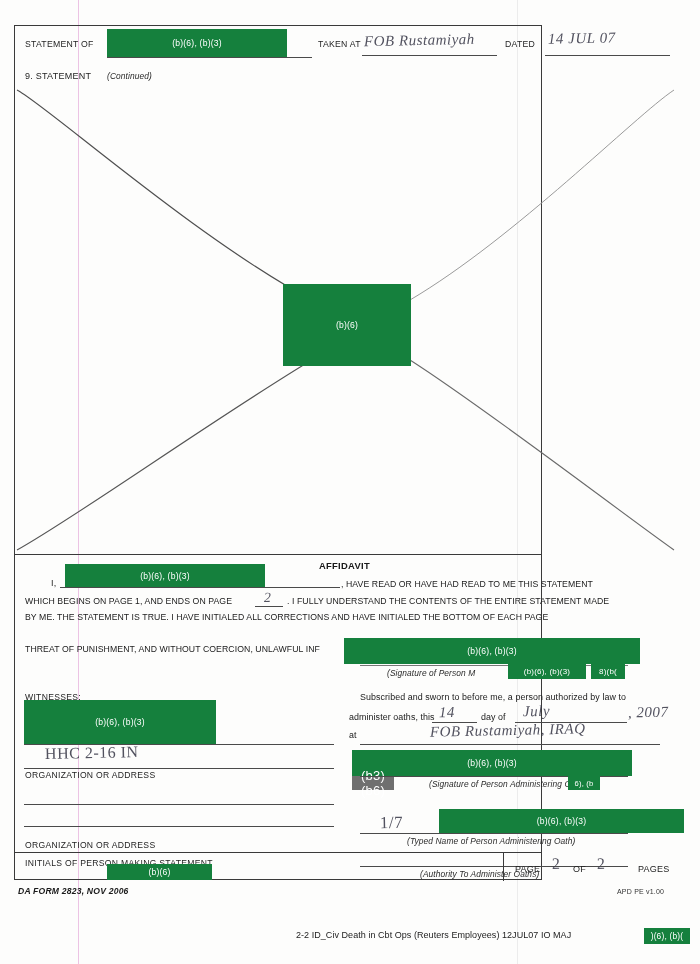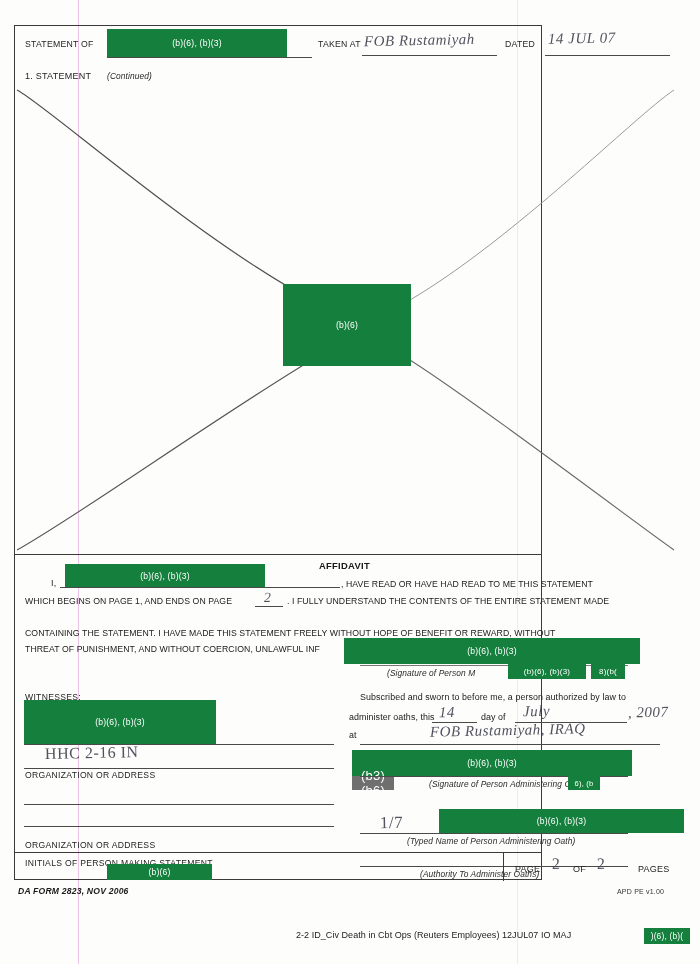--- a/index.html
+++ b/index.html
@@ -87,21 +87,21 @@
 
     <span class="lbl" style="left:303px;top:13px;">TAKEN AT</span>
     <span class="hand" style="left:349px;top:6px;">FOB Rustamiyah</span>
     <div class="rule" style="left:347px;top:29px;width:135px;"></div>
 
     <span class="lbl" style="left:490px;top:13px;">DATED</span>
     <span class="hand" style="left:533px;top:4px;">14 JUL 07</span>
     <div class="rule" style="left:530px;top:29px;width:125px;"></div>
   </div>
 
-  <span class="lbl" style="left:10px;top:45px;font-size:9px;">1. STATEMENT</span>
+  <span class="lbl" style="left:10px;top:45px;font-size:9px;">9. STATEMENT</span>
   <span class="lbl ital" style="left:92px;top:45px;">(Continued)</span>
 
   <div class="stmt-area" style="top:62px;height:466px;">
     <svg width="661" height="466" viewBox="0 0 661 466">
       <path d="M2,2 C30,16 180,150 300,214" fill="none" stroke="#4f4f4f" stroke-width="1.2"></path>
       <path d="M2,462 C60,430 200,330 300,270" fill="none" stroke="#555" stroke-width="1.1"></path>
       <path d="M659,2 C620,28 500,150 395,212" fill="none" stroke="#9a9a9a" stroke-width="1"></path>
       <path d="M659,462 C600,420 470,320 395,272" fill="none" stroke="#6a6a6a" stroke-width="1.1"></path>
     </svg>
     <div class="redact" style="left:268px;top:196px;width:128px;height:82px;">(b)(6)</div>
@@ -114,21 +114,21 @@
   <span class="lbl" style="left:36px;top:552px;font-size:9px;">I,</span>
   <div class="redact" style="left:50px;top:538px;width:200px;height:24px;">(b)(6), (b)(3)</div>
   <div class="rule" style="left:45px;top:561px;width:280px;"></div>
   <span class="body-line" style="left:326px;top:553px;">, HAVE READ OR HAVE HAD READ TO ME THIS STATEMENT</span>
 
   <span class="body-line" style="left:10px;top:570px;">WHICH BEGINS ON PAGE 1, AND ENDS ON PAGE</span>
   <span class="hand" style="left:249px;top:564px;font-size:14px;">2</span>
   <div class="rule" style="left:240px;top:580px;width:28px;"></div>
   <span class="body-line" style="left:272px;top:570px;">. I FULLY UNDERSTAND THE CONTENTS OF THE ENTIRE STATEMENT MADE</span>
 
-  <span class="body-line" style="left:10px;top:602px;">CONTAINING THE STATEMENT.  I HAVE MADE THIS STATEMENT FREELY WITHOUT HOPE OF BENEFIT OR REWARD, WITHOUT</span>
+  <span class="body-line" style="left:10px;top:586px;">BY ME.  THE STATEMENT IS TRUE.  I HAVE  INITIALED ALL CORRECTIONS AND HAVE INITIALED THE BOTTOM OF EACH PAGE</span>
   <span class="body-line" style="left:10px;top:618px;">THREAT OF PUNISHMENT, AND WITHOUT COERCION, UNLAWFUL INF</span>
 
   <div class="redact" style="left:329px;top:612px;width:296px;height:26px;">(b)(6), (b)(3)</div>
   <div class="rule" style="left:345px;top:639px;width:268px;background:#777;"></div>
   <span class="body-line ital" style="left:372px;top:642px;">(Signature of Person M</span>
   <div class="redact" style="left:493px;top:638px;width:78px;height:15px;font-size:8px;">(b)(6), (b)(3)</div>
   <div class="redact" style="left:576px;top:638px;width:34px;height:15px;font-size:8px;">8)(b(</div>
 
   <span class="lbl small-cap" style="left:10px;top:666px;">WITNESSES:</span>
   <div class="redact" style="left:9px;top:674px;width:192px;height:44px;">(b)(6), (b)(3)</div>

